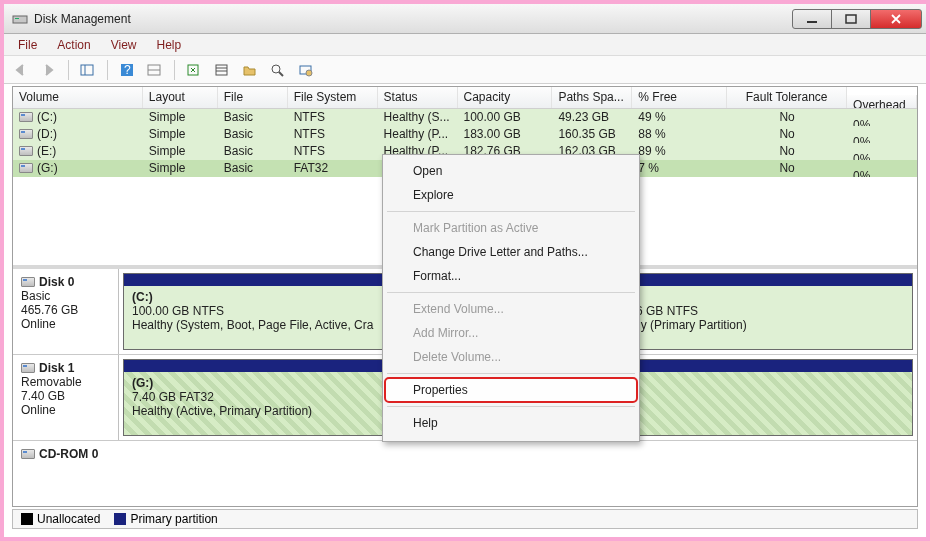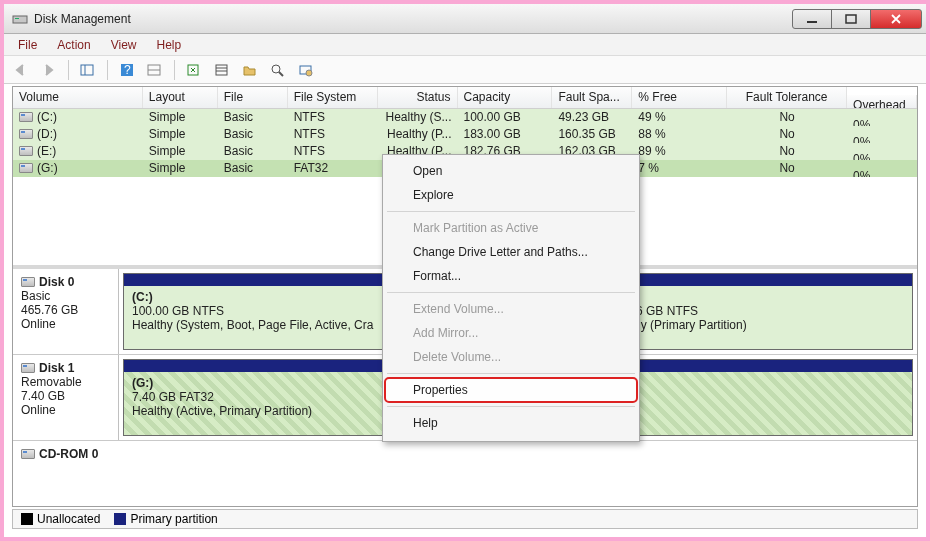--- a/index.html
+++ b/index.html
@@ -26,21 +26,21 @@
   .worksplit { position:absolute; top:82px; left:8px; right:8px; bottom:30px; border:1px solid #9f9f9f; display:flex; flex-direction:column; }
   .list-pane { height:182px; border-bottom:4px solid #d8d8d8; overflow:hidden;}
   .hdr-row { display:flex; background:#fff; border-bottom:1px solid #cfcfcf; height:22px;}
   .hdr-row .cell { border-right:1px solid #e3e3e3; padding:3px 6px; color:#222; background:linear-gradient(#fdfdfd,#eef0f2); white-space:nowrap; overflow:hidden;}
   .vol-rows { background:#dff0d4; }
   .vol-row { display:flex; height:17px; }
   .vol-row .cell { padding:1px 6px; white-space:nowrap; overflow:hidden; color:#222; }
   .vol-row.sel { background:#c4e1b2; }
 
   .col-volume { width:130px;} .col-layout{width:75px;} .col-type{width:70px;} .col-fs{width:90px;}
-  .col-status{width:80px;text-align:right;} .col-cap{width:95px;} .col-free{width:80px;} .col-pct{width:95px;}
+  .col-status{width:80px;} .col-cap{width:95px;} .col-free{width:80px;} .col-pct{width:95px;}
   .col-fault{width:120px;text-align:center;} .col-over{width:70px;margin-top:8px;}
 
   .drv-icon { display:inline-block; width:14px; height:10px; margin-right:4px; vertical-align:-1px;
     background:linear-gradient(#e8e8e8,#bfbfbf); border:1px solid #888; border-radius:1px; position:relative;}
   .drv-icon::after{content:"";position:absolute;left:1px;top:1px;width:4px;height:2px;background:#5b8bcf;}
 
   .graph-pane { flex:1 1 auto; overflow:hidden; position:relative;}
   .disk-row { display:flex; border-bottom:1px solid #c9c9c9; min-height:86px;}
   .disk-label { width:106px; border-right:1px solid #c0c0c0; padding:6px 8px; color:#222;}
   .disk-label .dname{font-weight:bold;}
@@ -168,21 +168,21 @@
 
   <div class="worksplit">
     <div class="list-pane">
       <div class="hdr-row">
         <div class="cell col-volume">Volume</div>
         <div class="cell col-layout">Layout</div>
         <div class="cell col-type">File</div>
         <div class="cell col-fs">File System</div>
         <div class="cell col-status">Status</div>
         <div class="cell col-cap">Capacity</div>
-        <div class="cell col-free">Fault Spa...</div>
+        <div class="cell col-free">Paths Spa...</div>
         <div class="cell col-pct">% Free</div>
         <div class="cell col-fault">Fault Tolerance</div>
         <div class="cell col-over">Overhead</div>
       </div>
       <div class="vol-rows" id="vol-rows">
           <div class="vol-row">
             <div class="cell col-volume"><span class="drv-icon"></span>(C:)</div>
             <div class="cell col-layout">Simple</div>
             <div class="cell col-type">Basic</div>
             <div class="cell col-fs">NTFS</div>

